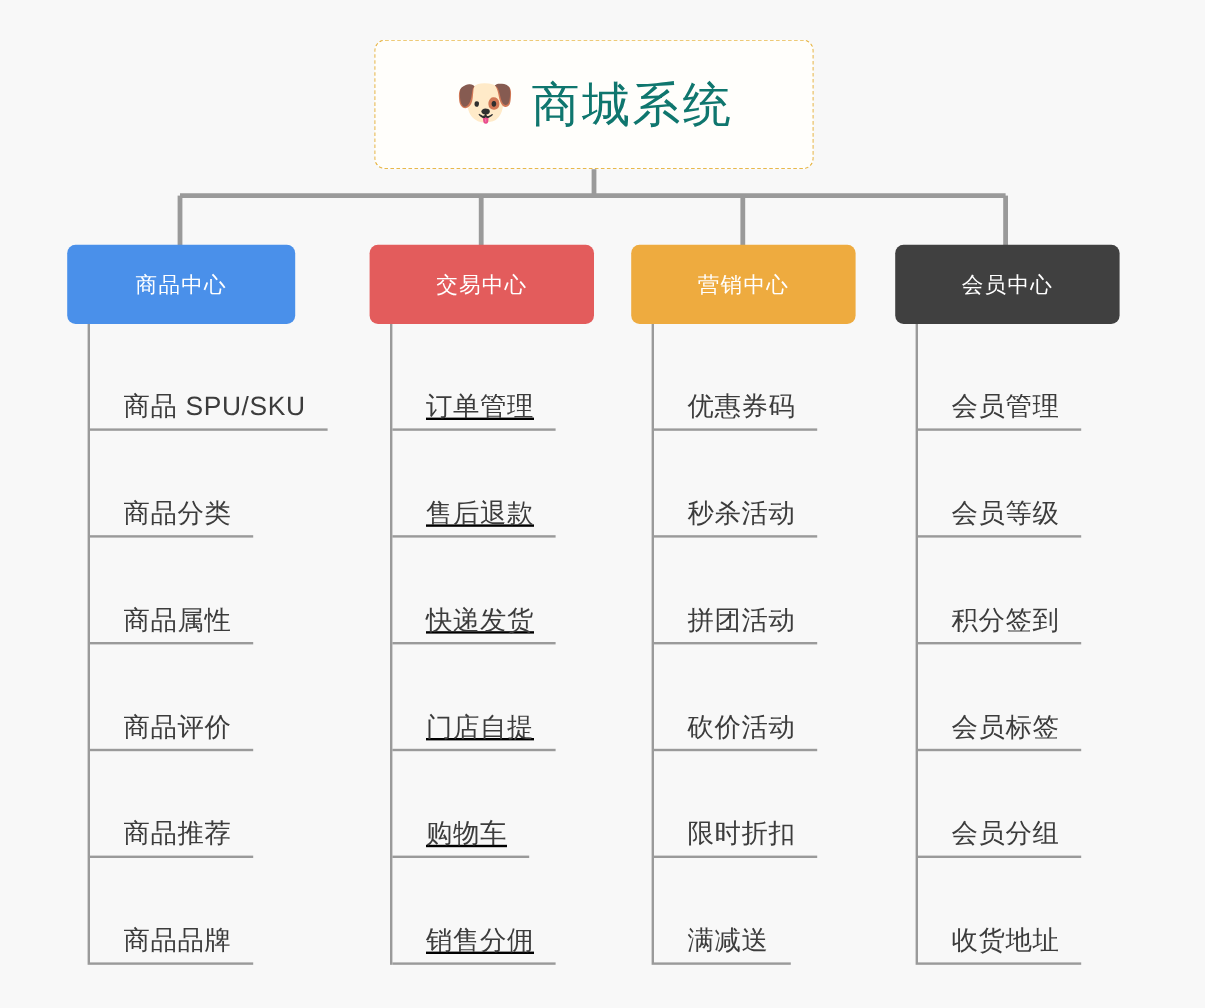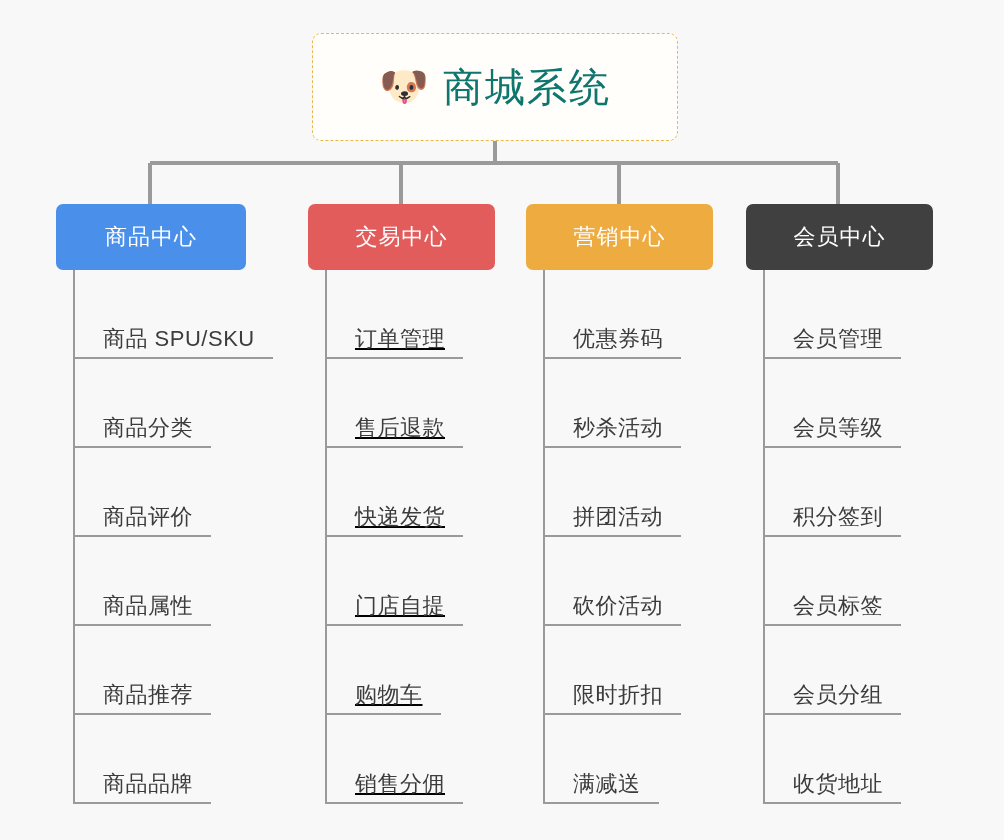--- a/index.html
+++ b/index.html
@@ -75,21 +75,21 @@
   .col-3 { left: 746px; }
 
   .cat-box {
     box-sizing: border-box;
     height: 66px;
     border-radius: 7px;
     display: flex;
     align-items: center;
     justify-content: center;
     color: #ffffff;
-    font-size: 22px;
+    font-size: 18px;
     letter-spacing: 1px;
     white-space: nowrap;
   }
   .col-0 .cat-box { background: #4a90ea; width: 190px; }
   .col-1 .cat-box { background: #e35c5c; width: 187px; }
   .col-2 .cat-box { background: #eeab3f; width: 187px; }
   .col-3 .cat-box { background: #404040; width: 187px; }
 
   
   .leaf-list {
@@ -150,26 +150,26 @@
       <span>商品中心</span>
     </div>
     <ul class="leaf-list">
       <li class="leaf-item">
         <span class="leaf-inner">商品 SPU/SKU</span>
       </li>
       <li class="leaf-item">
         <span class="leaf-inner">商品分类</span>
       </li>
       <li class="leaf-item">
+        <span class="leaf-inner">商品属性</span>
+      </li>
+      <li class="leaf-item">
         <span class="leaf-inner">商品评价</span>
       </li>
       <li class="leaf-item">
-        <span class="leaf-inner">商品属性</span>
-      </li>
-      <li class="leaf-item">
         <span class="leaf-inner">商品推荐</span>
       </li>
       <li class="leaf-item">
         <span class="leaf-inner">商品品牌</span>
       </li>
     </ul>
   </div>
 
   <div class="column col-1">
     <div class="cat-box">

